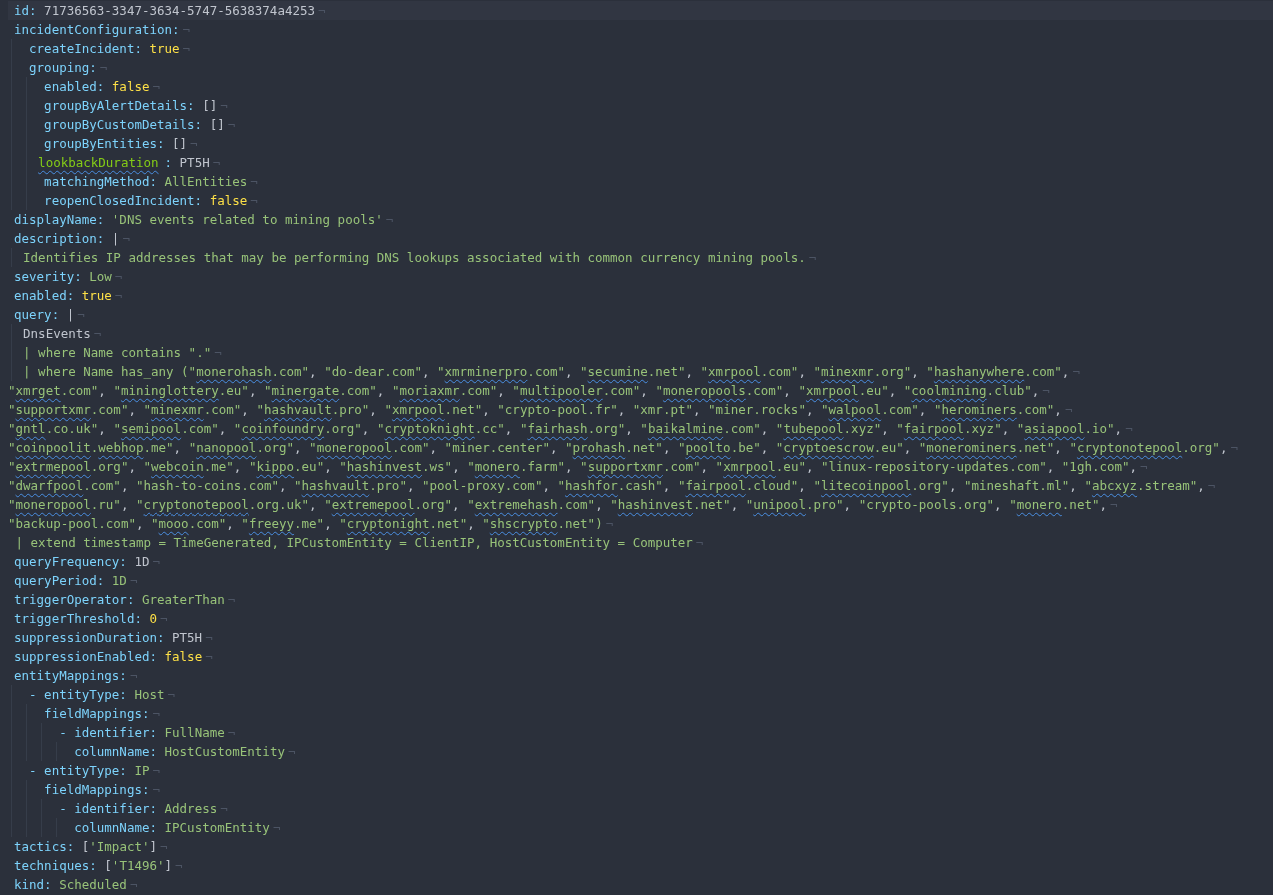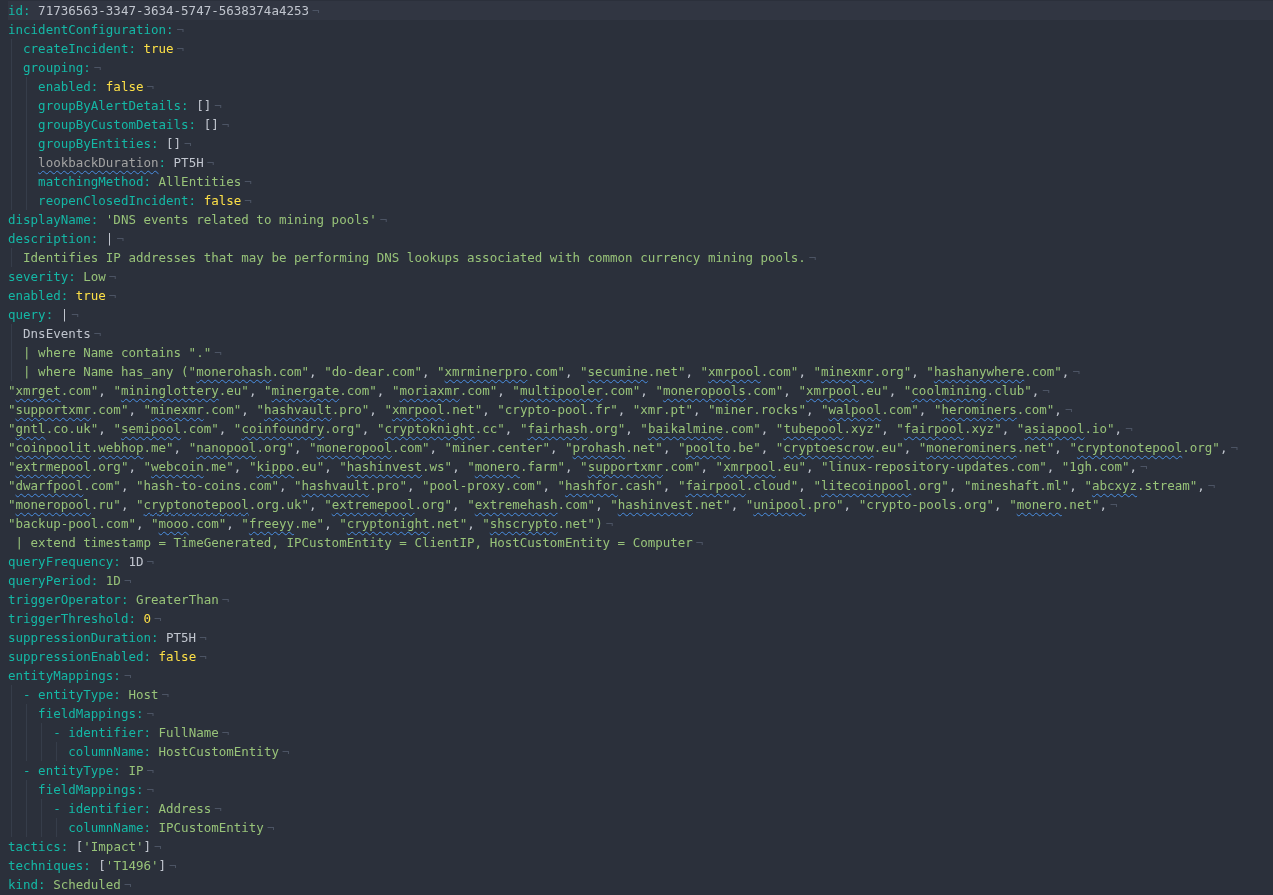--- a/index.html
+++ b/index.html
@@ -14,25 +14,25 @@
     box-sizing:border-box;
     padding:1px 0 0 8px;
     font-size:12.5px;
     line-height:19px;
     white-space:pre;
     cursor:text;
   }
   .line{position:relative;height:19px;}
   .line.hl{background:rgba(190,202,222,0.045);}
   .guide{position:absolute;top:0;bottom:0;width:1px;background:#363d4a;}
-  .t-k{color:#14b8a6;}
+  .t-k{color:#7dd3fc;margin-left:6px;}
   .t-w{color:#c0c5ce;}
   .t-g{color:#98c379;}
   .t-o{color:#fde047;}
-  .t-ku{color:#a3a3a3;}
+  .t-ku{color:#84cc16;}
   .t-gu{color:#98c379;}
   .t-ku,.t-gu{
     text-decoration-line:underline;
     text-decoration-style:wavy;
     text-decoration-color:#4a8fe2;
     text-decoration-thickness:1px;
     text-underline-offset:3px;
   }
   .eol{color:#4c5464;margin-left:3px;}
 </style>

